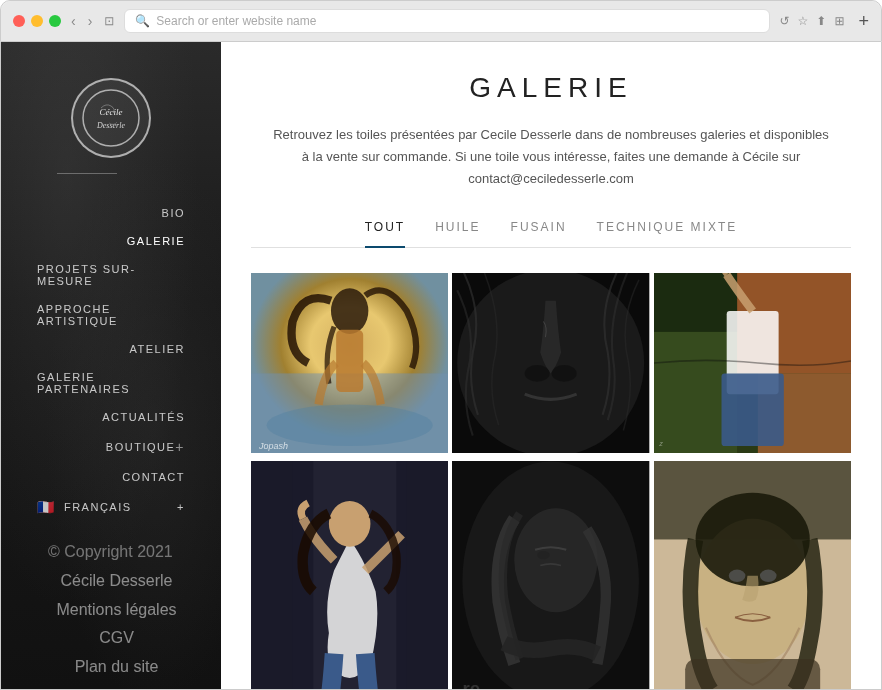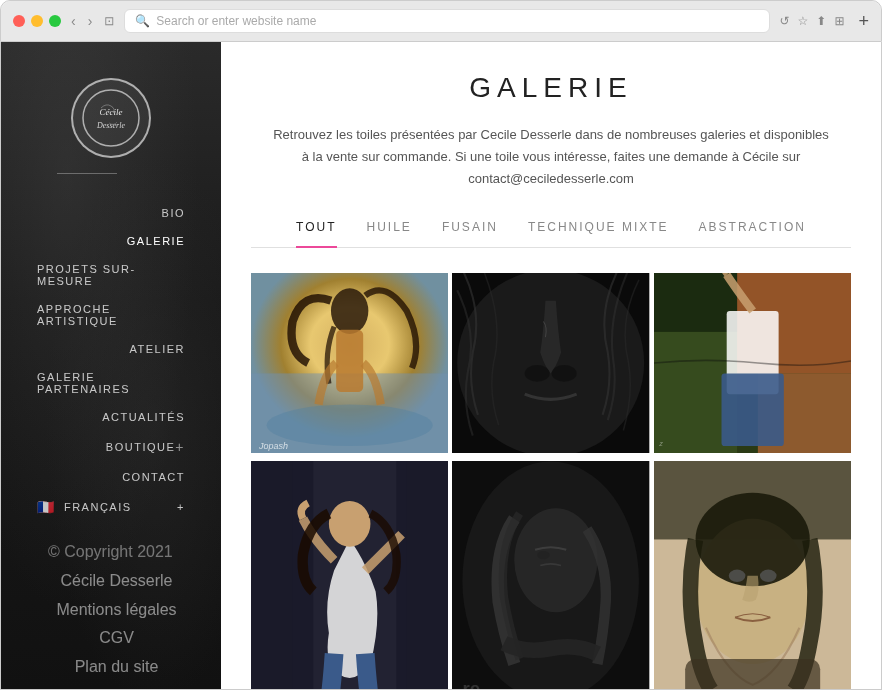--- a/index.html
+++ b/index.html
@@ -110,21 +110,21 @@
     
     .filter-tabs {
       display: flex; justify-content: center; gap: 30px;
       border-bottom: 1px solid #e0e0e0; margin-bottom: 25px; padding-bottom: 0;
     }
     .filter-tab {
       font-size: 12px; letter-spacing: 2px; text-transform: uppercase;
       color: #888; cursor: pointer; padding-bottom: 12px; border-bottom: 2px solid transparent;
       margin-bottom: -1px; transition: color 0.2s;
     }
-    .filter-tab.active { color: #222; border-bottom: 2px solid #ec4899; }
+    .filter-tab.active { color: #222; border-bottom: 2px solid #0c4a6e; }
 
     
     .gallery-grid {
       display: grid; grid-template-columns: repeat(3, 1fr); gap: 4px;
     }
     .gallery-item {
       overflow: hidden; cursor: pointer; position: relative; text-align: right;
     }
 
     .art-label {
@@ -249,21 +249,20 @@
       Retrouvez les toiles présentées par Cecile Desserle dans de nombreuses galeries et
       disponibles à la vente sur commande. Si une toile vous intéresse, faites une demande à Cécile
       sur <a href="#">contact@ceciledesserle.com</a>
     </p>
 
     <div class="filter-tabs">
       <div class="filter-tab active">TOUT</div>
       <div class="filter-tab">HUILE</div>
       <div class="filter-tab">FUSAIN</div>
       <div class="filter-tab">TECHNIQUE MIXTE</div>
-      <div class="filter-tab">ABSTRACTION</div>
     </div>
 
     <div class="gallery-grid">
 
       <div class="gallery-item">
         <svg width="100%" height="180" viewBox="0 0 190 180" preserveAspectRatio="xMidYMid slice">
           <defs>
             <radialGradient id="bg1" cx="50%" cy="40%">
               <stop offset="0%" stop-color="#d4b060"></stop>
               <stop offset="40%" stop-color="#e8c870"></stop>

